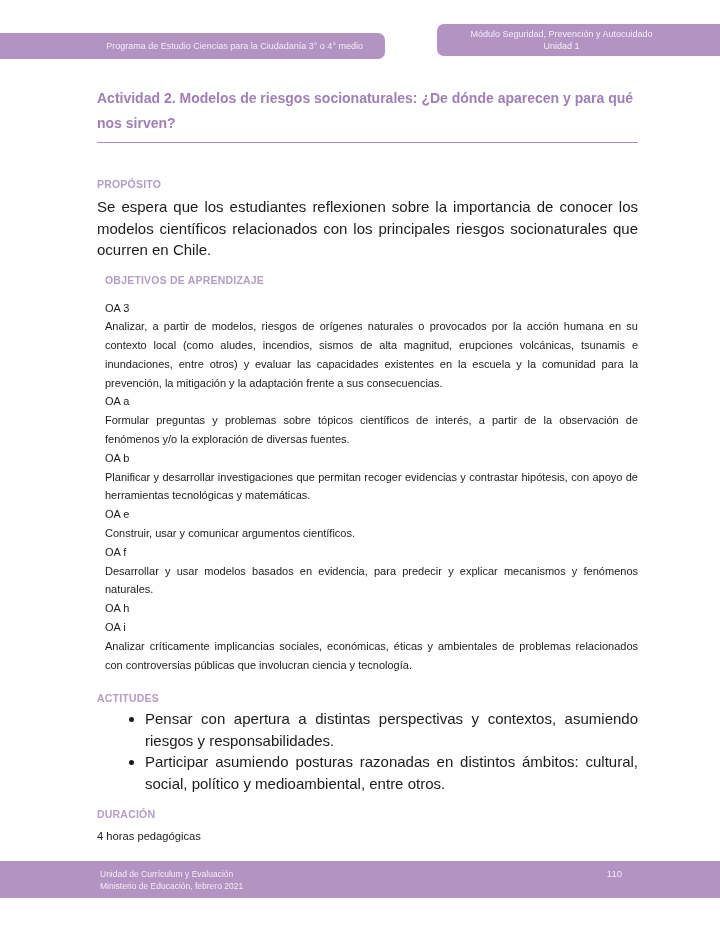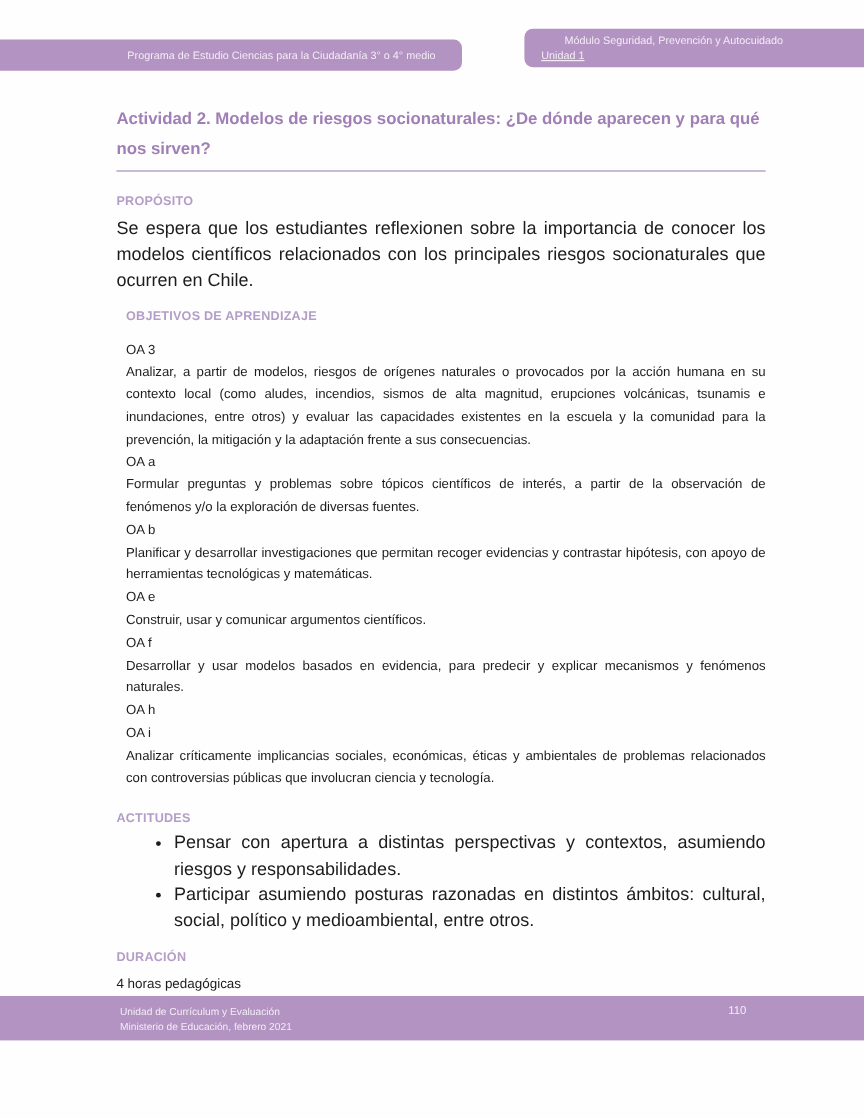--- a/index.html
+++ b/index.html
@@ -16,56 +16,56 @@
     display:flex; align-items:center; justify-content:flex-end;
     padding-right:22px; box-sizing:border-box;padding-left:36px;
   }
   .badge-right {
     position:absolute; left:437px; top:24px; width:291px; height:32px;
     background:#b393c1; border-radius:7px 0 0 7px;
     color:#f3ecf7; font-size:9px; line-height:12px;
     box-sizing:border-box; padding:4px 56px 0 14px;
   }
   .badge-right .l1 { text-align:center; }
-  .badge-right .l2 { text-align:left;text-decoration:underline; }
+  .badge-right .l2 { text-align:center; }
   
   .content {
     position:absolute; left:0; top:0; width:720px;
     padding:86px 82px 0 97px; box-sizing:border-box;
   }
   .doc-title {
     color:#9f7fb5; font-weight:bold; font-size:14px; line-height:25px;
     margin:0;
   }
   .title-rule {
     border:none; border-top:1px solid #a88fba; margin:6px 0 0 0;
   }
   .sec-heading {
     color:#b49dc7; font-weight:bold; font-size:10.5px; letter-spacing:0.2px;
     margin:0;
   }
-  .h-proposito { margin-top:19px; }
+  .h-proposito { margin-top:35px; }
   .h-objetivos { margin-top:13px; margin-left:8px; }
   .h-actitudes { margin-top:18px; }
   .h-duracion  { margin-top:14px; }
   .body-text {
     font-size:15px; line-height:21.5px; text-align:justify; margin:6px 0 0 0;
   }
   .oa-block { margin:13px 0 0 8px; font-size:11px; line-height:18.8px; }
   .oa-label { margin:0; }
   .oa-text  { margin:0; text-align:justify; }
   .actitudes-list {
     margin:4px 0 0 0; padding-left:48px;
     font-size:15px; line-height:21.5px;
   }
   .actitudes-list li { text-align:justify; }
   .duracion-text { font-size:11.2px; line-height:21px; margin:6px 0 0 0; }
   
   .footer-bar {
-    position:absolute; left:0; top:830px; width:720px; height:37px;
+    position:absolute; left:0; top:861px; width:720px; height:37px;
     background:#b393c1; color:#f3ecf7;
     box-sizing:border-box; padding:7px 98px 0 100px;
     display:flex; justify-content:space-between; align-items:flex-start;
     font-size:8.5px; line-height:12px;
   }
   .footer-page { font-size:9.5px; }
 </style>
 </head>
 <body>
 

